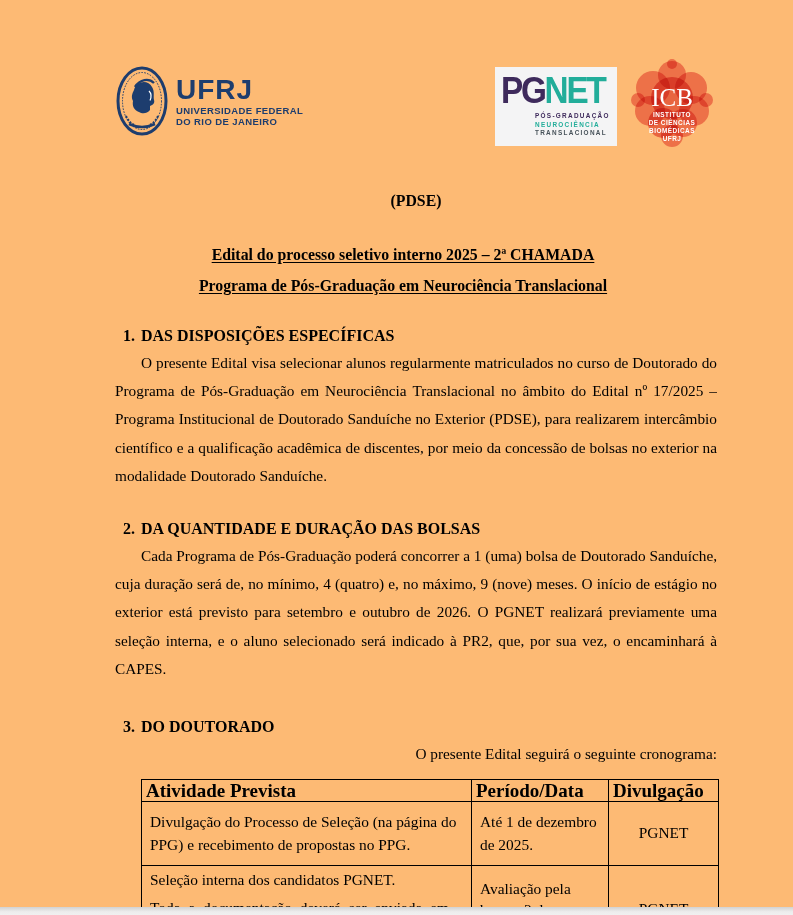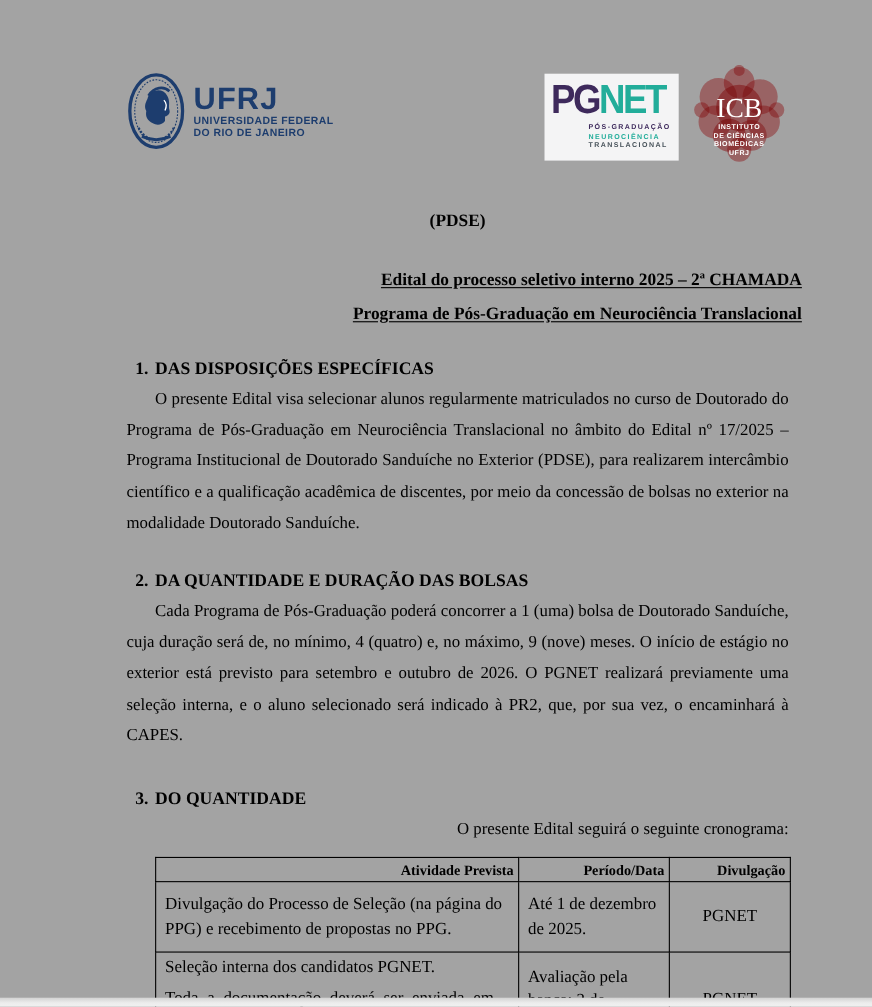--- a/index.html
+++ b/index.html
@@ -1,20 +1,20 @@
 <!DOCTYPE html>
 <html><head>
 <meta charset="utf-8">
 <style>
   html,body{margin:0;padding:0;}
   body{
     width:793px;height:915px;overflow:hidden;background:#ffffff;
     font-family:"Liberation Serif", serif;color:#000;
   }
-  .page{position:relative;width:793px;height:915px;background:#a3a3a3;overflow:hidden;}
+  .page{position:relative;width:793px;height:915px;background:#fdba74;overflow:hidden;}
 
   
   .ufrj-logo{position:absolute;left:116px;top:66px;display:flex;align-items:center;gap:8px;}
   .ufrj-text{display:flex;flex-direction:column;justify-content:center;}
   .ufrj-acronym{
     font-family:"Liberation Sans", sans-serif;font-weight:700;font-size:28px;
     color:#1d3d6e;letter-spacing:1px;line-height:30px;
   }
   .ufrj-sub{
     font-family:"Liberation Sans", sans-serif;font-weight:700;font-size:9.5px;
@@ -37,21 +37,21 @@
   }
 
   .icb-logo{position:absolute;left:626px;top:59px;width:92px;height:91px;}
 
   
   .title-block{
     position:absolute;left:115px;width:602px;top:191px;text-align:center;
     font-weight:700;font-size:15.8px;line-height:19.5px;
   }
   .subtitle{
-    position:absolute;left:127px;width:602px;text-align:right;
+    position:absolute;left:102px;width:602px;text-align:center;
     font-weight:700;font-size:15.8px;line-height:19px;
   }
   .subtitle span{text-decoration:underline;text-underline-offset:2px;}
   .subtitle1{top:245px;}
   .subtitle2{top:276px;}
 
   
   .section{position:absolute;left:115px;width:602px;}
   .sec-head{display:flex;font-weight:700;font-size:16px;line-height:19px;}
   .sec-num{margin-left:8px;width:18px;flex:0 0 18px;}
@@ -64,21 +64,21 @@
   .s3{top:717px;}
   .s3 .sec-body{text-align:right;}
 
   
   table.cron{
     position:absolute;left:141px;top:779px;width:577px;
     border-collapse:collapse;table-layout:fixed;font-size:15.4px;
   }
   table.cron th,table.cron td{border:1px solid #000;box-sizing:border-box;}
   table.cron th{
-    font-weight:700;text-align:right;font-size:13px;height:22px;
+    font-weight:700;text-align:left;font-size:19px;height:22px;
     padding:0 4px;line-height:21px;
   }
   .col-activity{width:330px;}
   .col-period{width:137px;}
   .col-resp{width:110px;}
   tr.row1 td{height:64px;vertical-align:middle;line-height:22.5px;}
   tr.row1 .cell-activity{padding:4px 5px 4px 8px;}
   tr.row1 .cell-period{padding:0 4px 0 8px;}
   tr.row1 .cell-resp{text-align:center;}
   tr.row2 td{height:80px;vertical-align:top;line-height:22px;}
@@ -173,21 +173,21 @@
     <div class="sec-head">
       <span class="sec-num">2.</span>
       <span>DA QUANTIDADE E DURAÇÃO DAS BOLSAS</span>
     </div>
     <div class="sec-body">Cada Programa de Pós-Graduação poderá concorrer a 1 (uma) bolsa de Doutorado Sanduíche, cuja duração será de, no mínimo, 4 (quatro) e, no máximo, 9 (nove) meses. O início de estágio no exterior está previsto para setembro e outubro de 2026. O PGNET realizará previamente uma seleção interna, e o aluno selecionado será indicado à PR2, que, por sua vez, o encaminhará à CAPES.</div>
   </div>
 
   <div class="section s3">
     <div class="sec-head">
       <span class="sec-num">3.</span>
-      <span>DO QUANTIDADE</span>
+      <span>DO DOUTORADO</span>
     </div>
     <div class="sec-body">O presente Edital seguirá o seguinte cronograma:</div>
   </div>
 
   <table class="cron">
     <colgroup>
       <col class="col-activity">
       <col class="col-period">
       <col class="col-resp">
     </colgroup>

